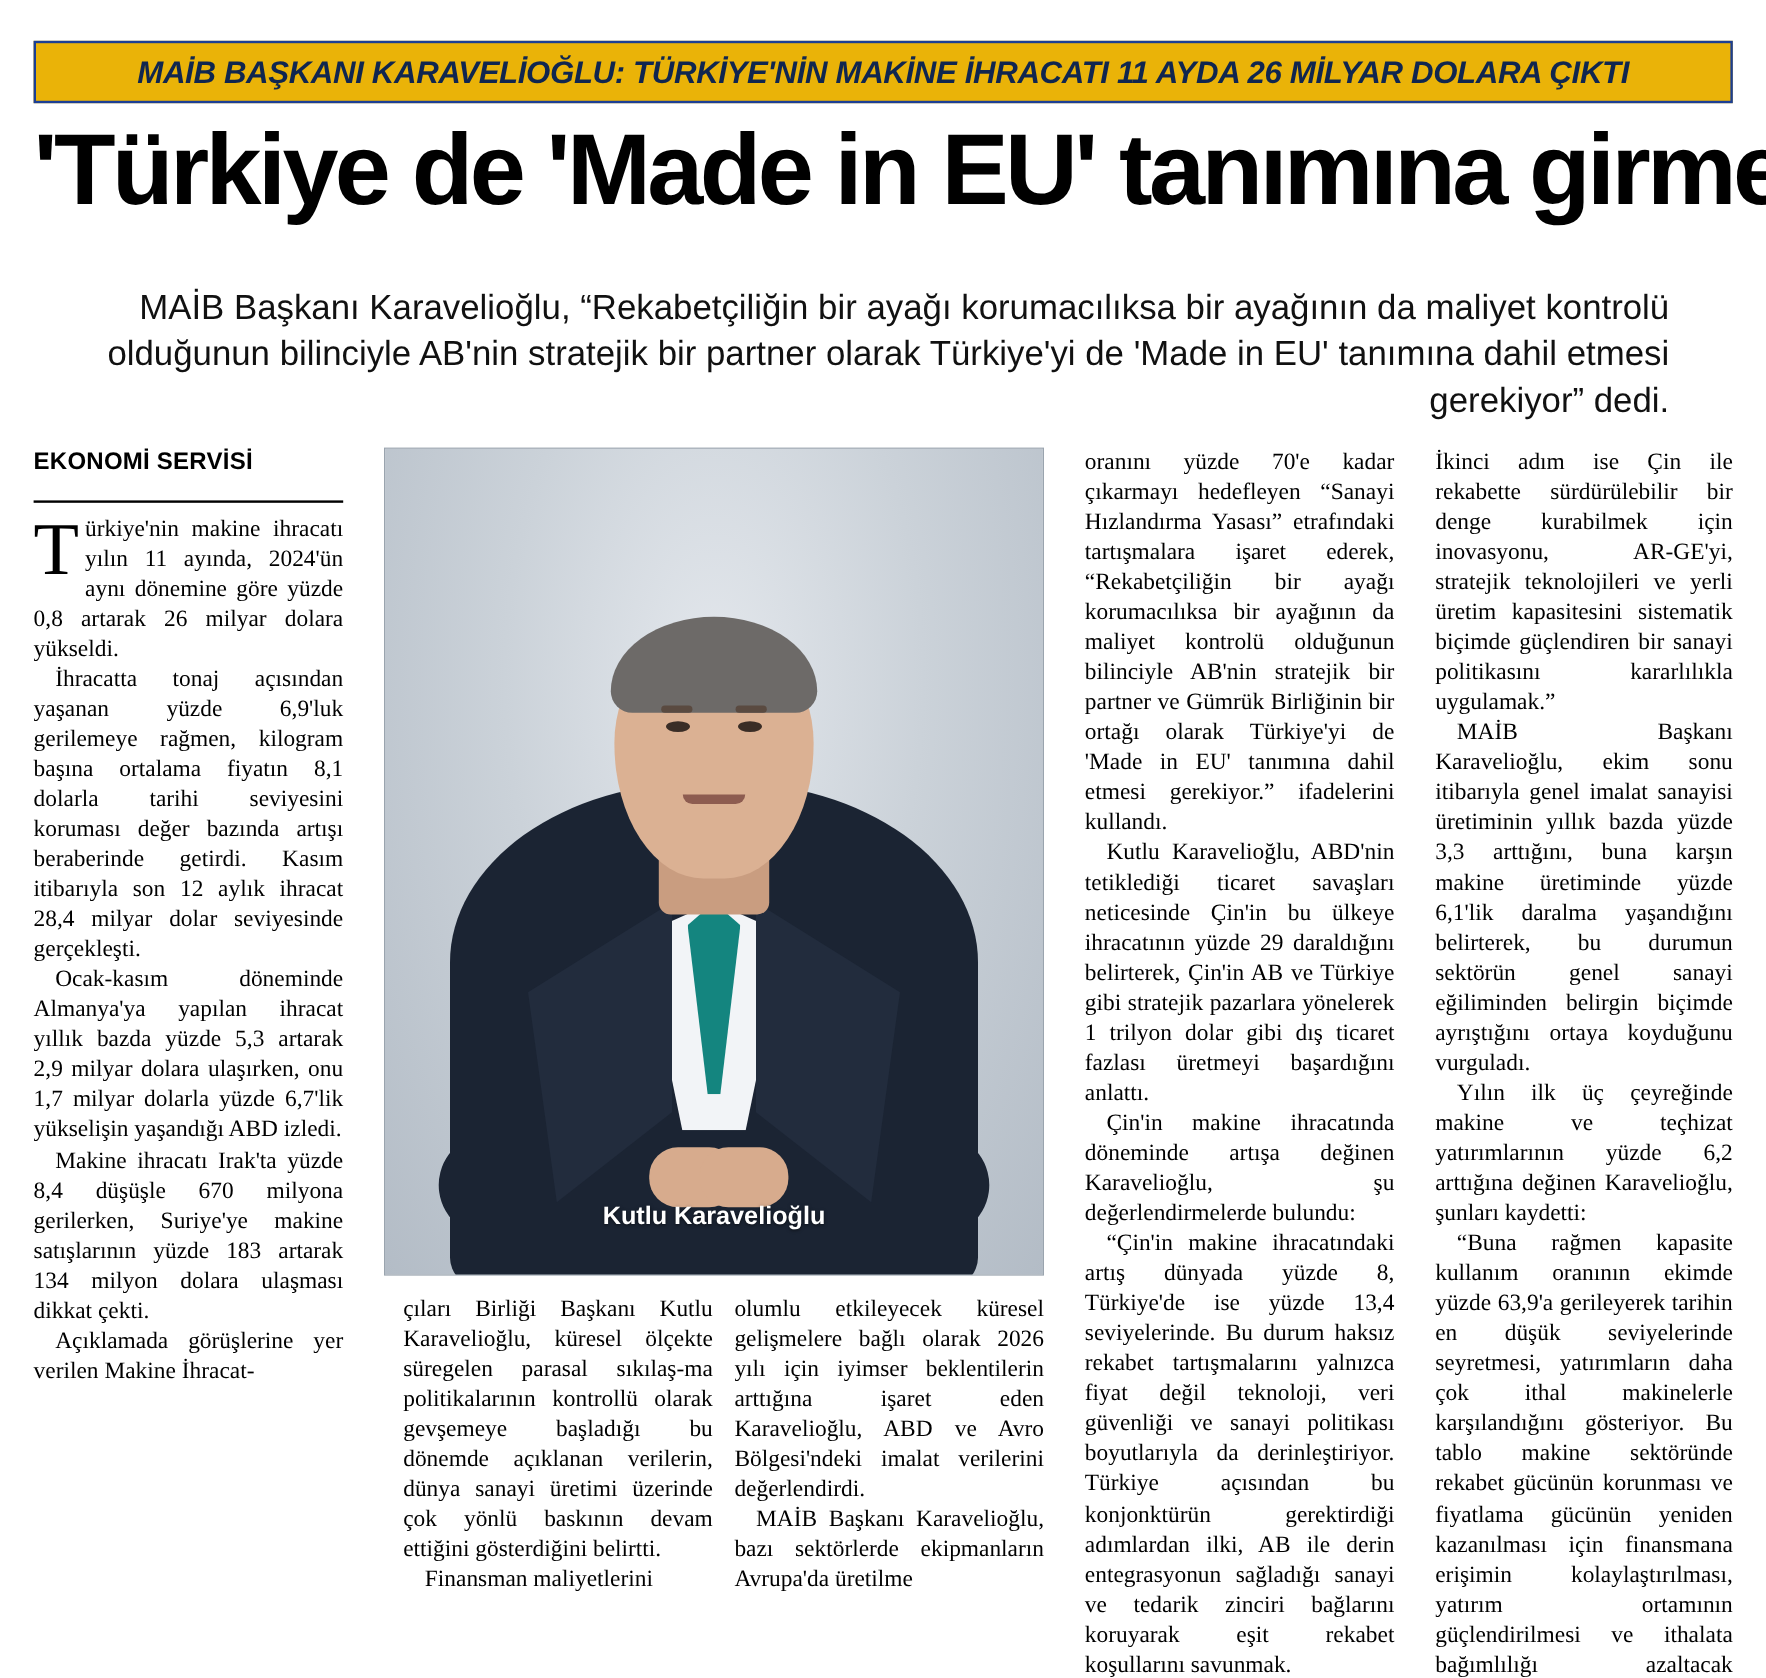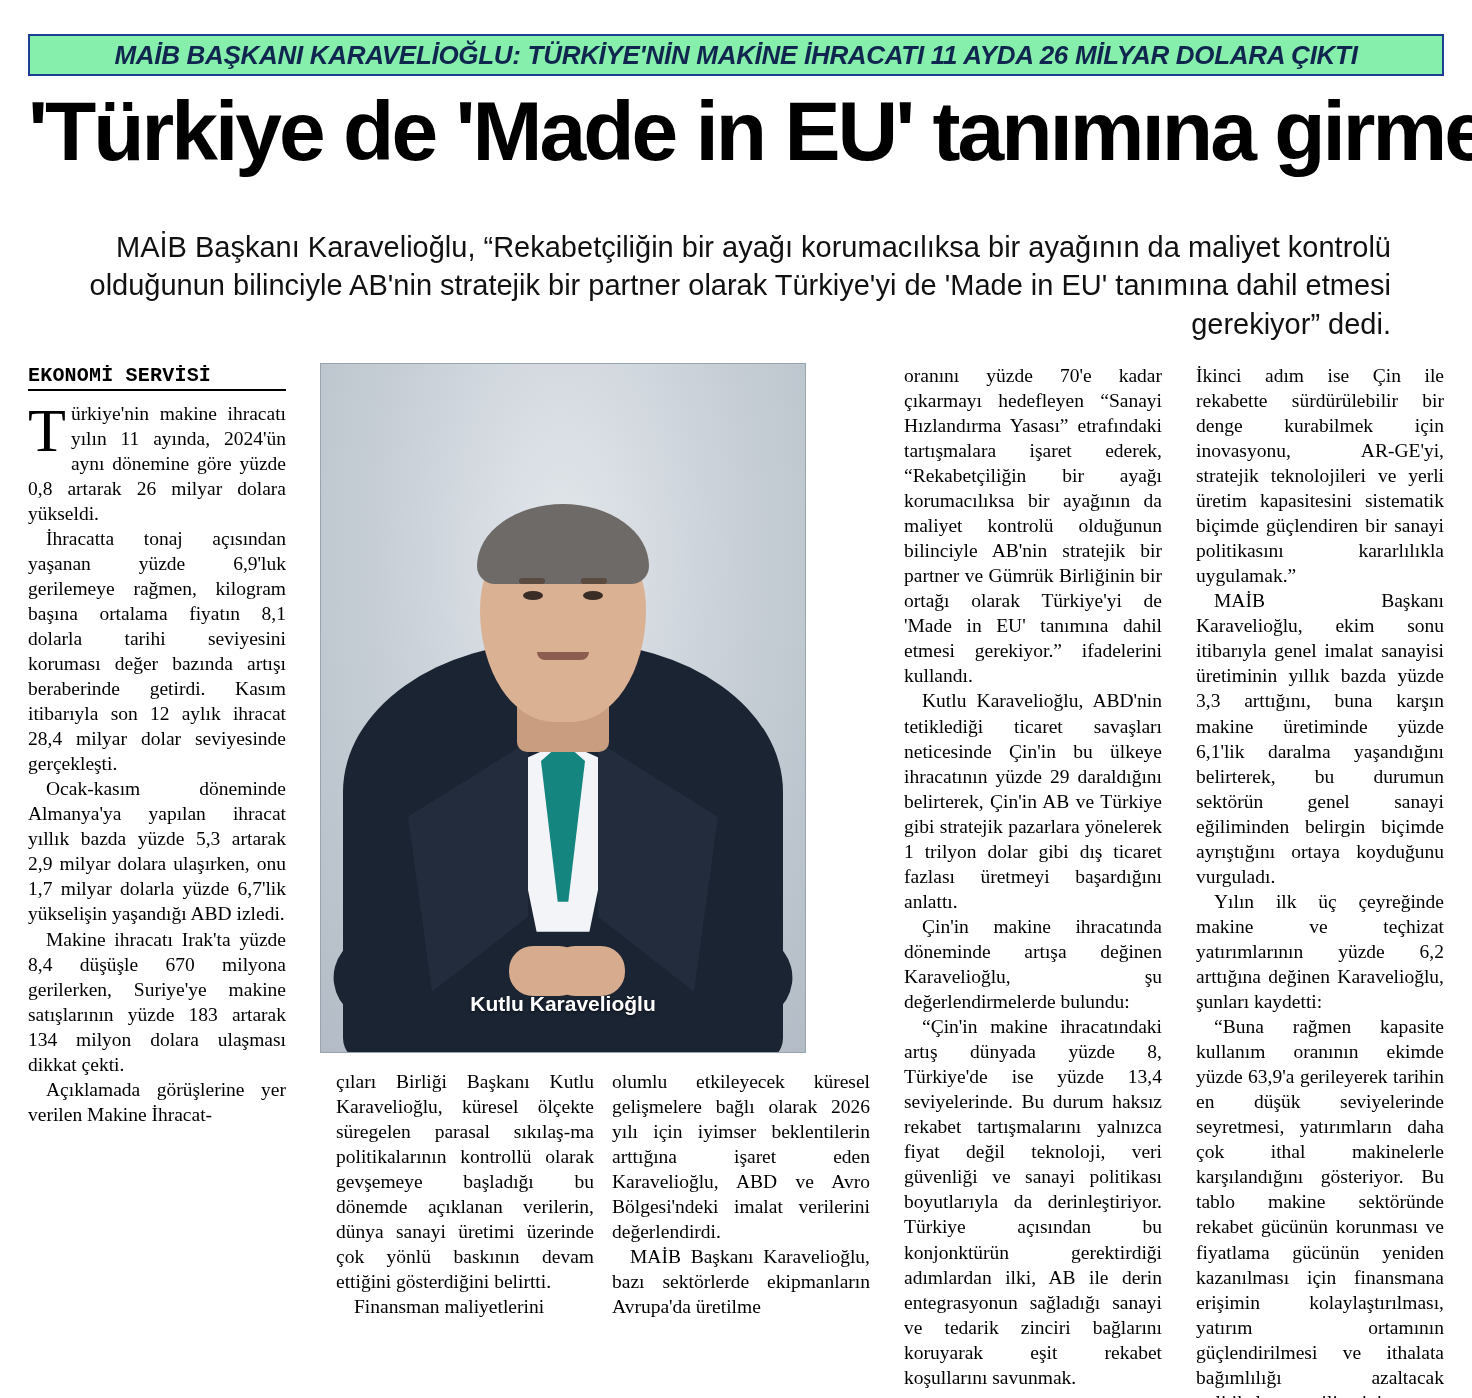--- a/index.html
+++ b/index.html
@@ -19,22 +19,22 @@
     position: relative;
     width: 1472px;
     height: 1398px;
     padding: 0 28px;
   }
 
   
   .kicker-bar {
     margin-top: 34px;
     border: 2px solid #1c3f94;
-    background: #86efac;
-    height: 42px;
+    background: #eab308;
+    height: 52px;
     display: flex;
     align-items: center;
     justify-content: center;
   }
   .kicker-text {
     font-family: "Liberation Sans", sans-serif;
     font-weight: bold;
     font-style: italic;
     font-size: 26px;
     letter-spacing: -0.3px;
@@ -87,25 +87,25 @@
     font-family: Liberation Serif, serif;
   }
   .col p.noindent { text-indent: 0; }
 
   .col1 { left: 0;    width: 258px; }
   .col4 { left: 876px; width: 258px; }
   .col5 { left: 1168px; width: 248px; }
 
   
   .byline {
-    font-family: Liberation Mono, monospace;
+    font-family: Liberation Sans, sans-serif;
     font-weight: bold;
     font-size: 20px;
     letter-spacing: 0.2px;
-    margin-bottom: 0;
+    margin-bottom: 18px;
   }
   .byline-rule {
     border-top: 2px solid #000;
     margin-bottom: 10px;
   }
 
   
   .dropcap::first-letter {
     float: left;
     font-size: 62px;
@@ -113,21 +113,21 @@
     padding-right: 5px;
     padding-top: 4px;
     font-family: "Liberation Serif", serif;
   }
 
   
   .photo-box {
     position: absolute;
     left: 292px;
     top: 0;
-    width: 486px;
+    width: 550px;
     height: 690px;
     overflow: hidden;
     background: linear-gradient(180deg, #c9cfd6 0%, #b9c2cb 40%, #aeb8c2 100%);
     border: 1px solid #9aa4ae;
   }
   
   .ph-bg {
     position: absolute; inset: 0;
     background: radial-gradient(ellipse at 50% 28%, #e3e7ec 0%, #cbd2d9 45%, #b3bcc6 100%);
   }

